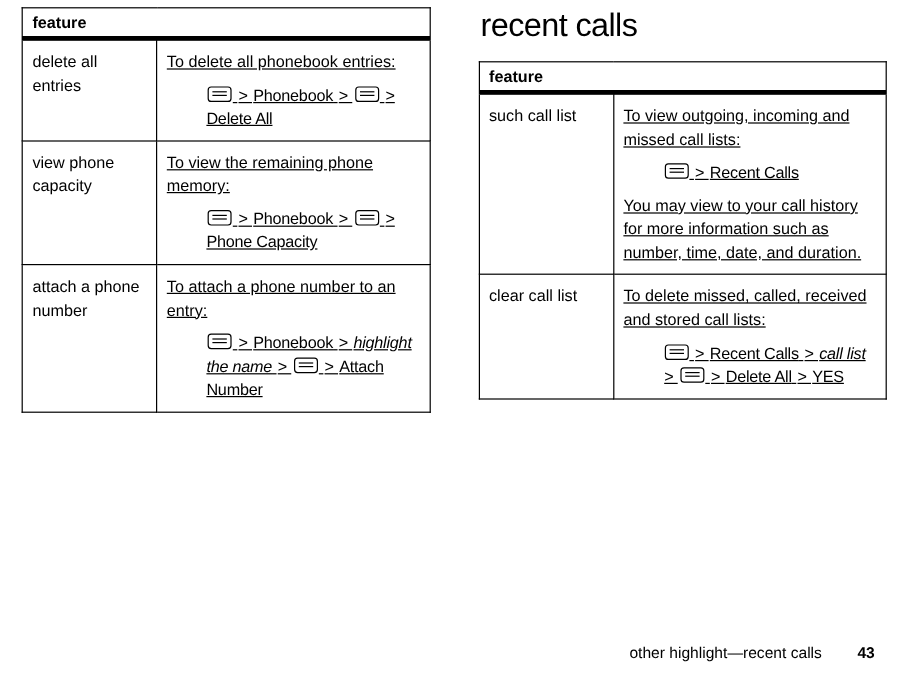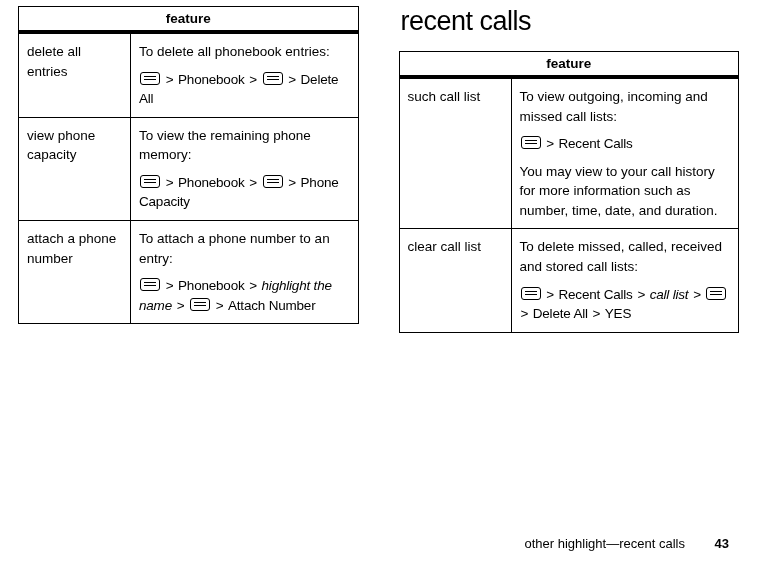--- a/index.html
+++ b/index.html
@@ -27,21 +27,21 @@
     font-size: 27px;
     font-weight: 400;
     margin: 0 0 14px 2px;
     letter-spacing: -0.5px;
   }
   table.feat {
     border-collapse: collapse;
     width: 100%;
   }
   table.feat th.hdr {
-    text-align: center;
+    text-align: left;
     font-weight: bold;
     padding: 4px 8px;
     border-top: 1px solid #000;
     border-left: 1px solid #000;
     border-right: 1px solid #000;
     border-bottom: 4px solid #000;
     font-size: 13.5px;
   }
   table.feat td {
     border: 1px solid #000;
@@ -49,23 +49,25 @@
     vertical-align: top;
     line-height: 1.45;
   }
   td.name {
     font-weight: normal;
     width: 95px;
     font-size: 13.5px;
   }
   td.desc {
     font-size: 13.5px;
+    text-decoration: underline;
   }
   .nav {
     margin-top: 8px;
+    margin-left: 33px;
   }
   .gt { padding: 0 1px; }
   .icon {
     display: inline-block;
     width: 18px;
     height: 11px;
     border: 1px solid #000;
     border-radius: 3px;
     vertical-align: -1px;
     position: relative;

